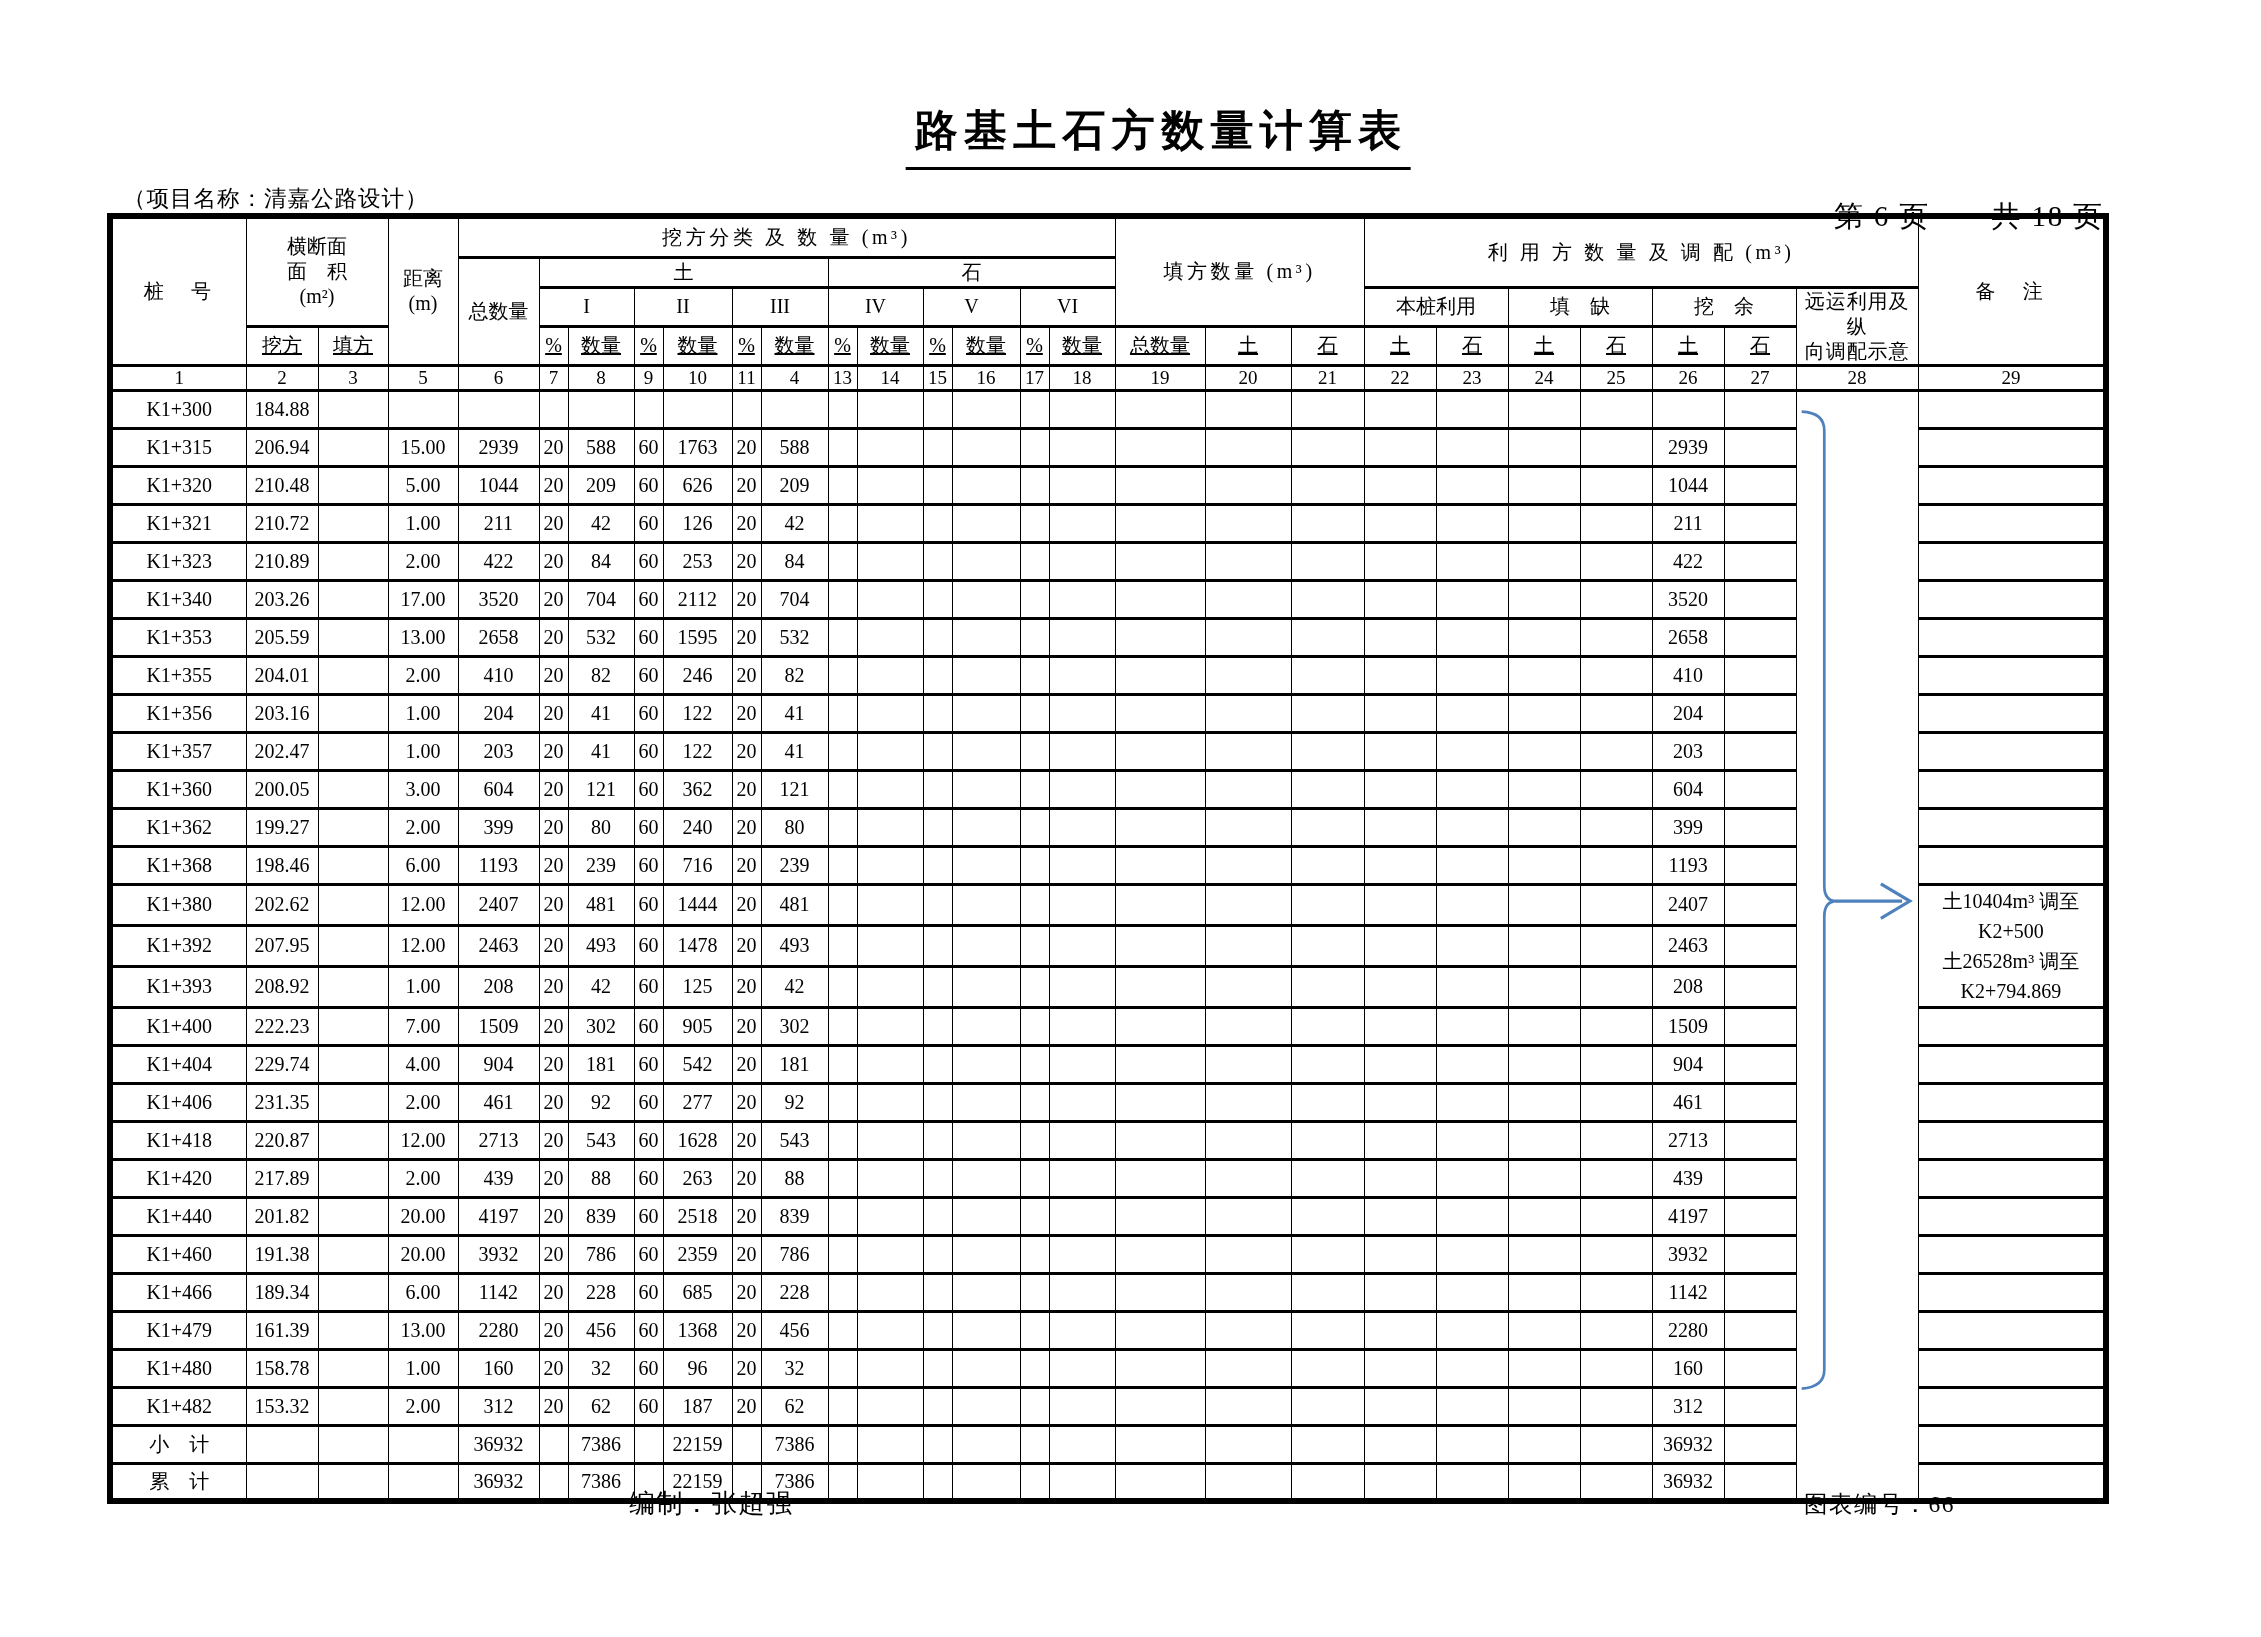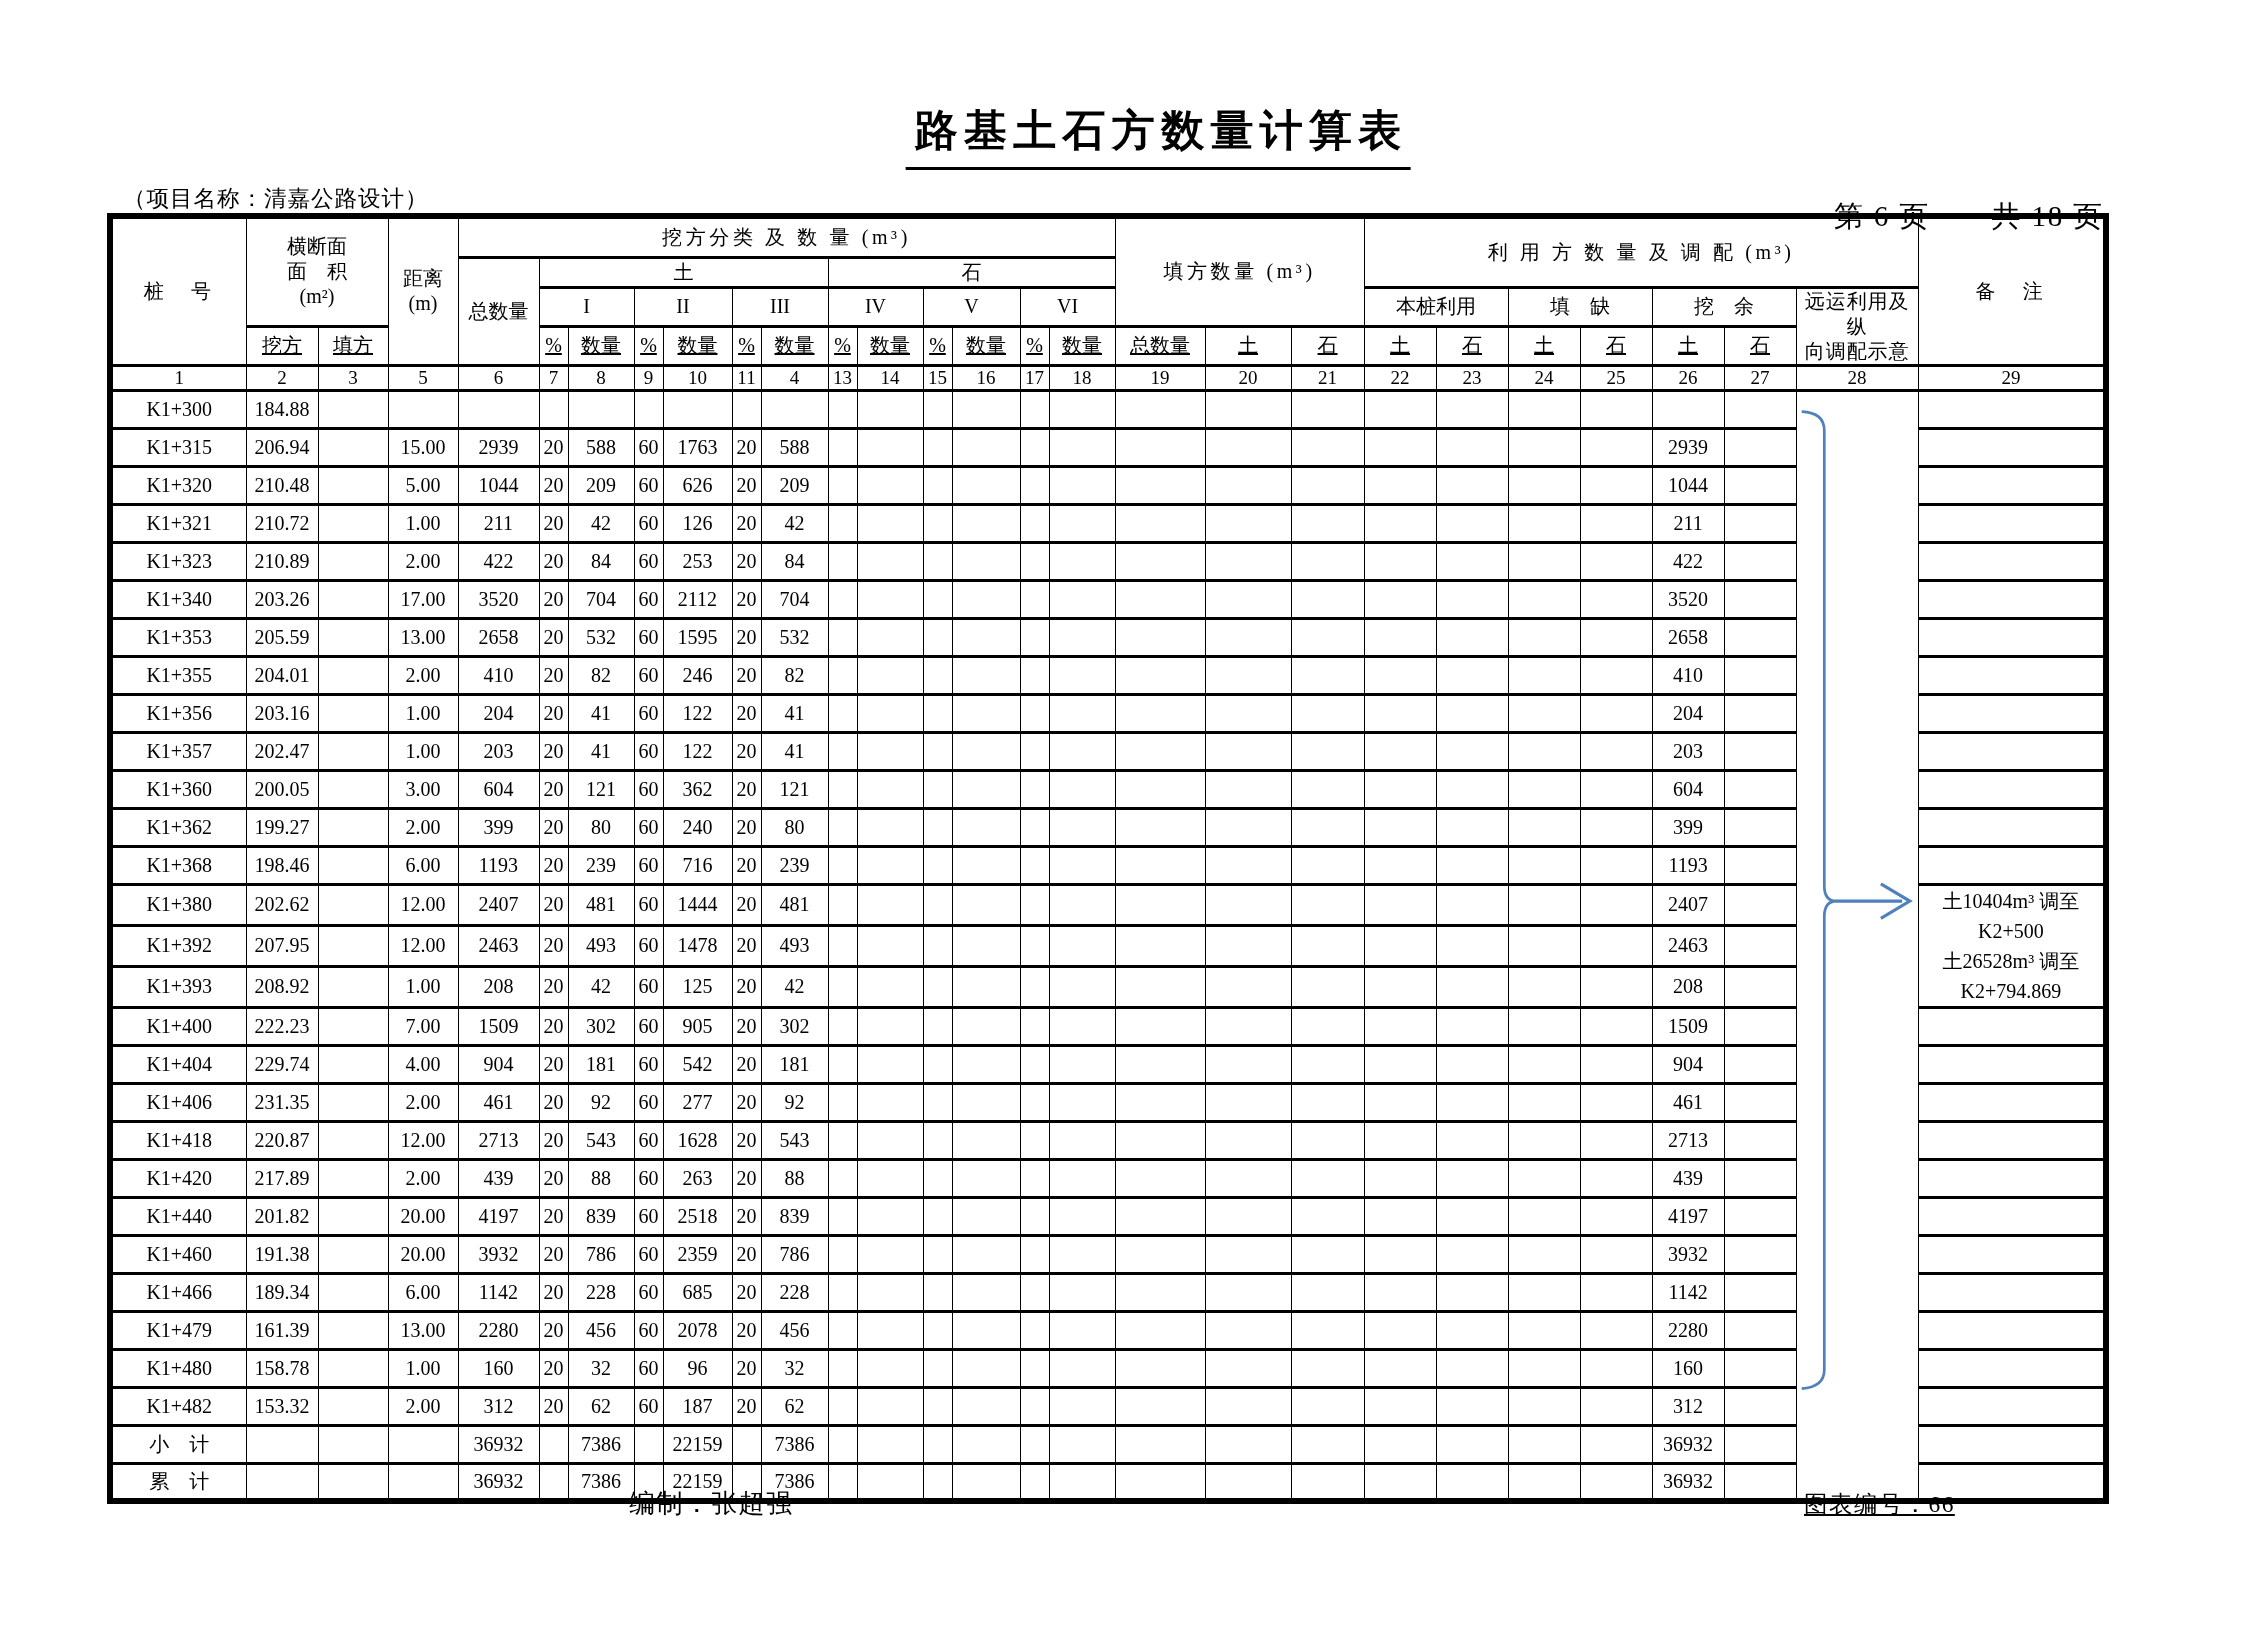--- a/index.html
+++ b/index.html
@@ -4,21 +4,21 @@
 <style>
   html,body{margin:0;padding:0;background:#fff;}
   #page{position:relative;width:2316px;height:1638px;background:#ffffff;
         font-family:"Liberation Serif","DejaVu Serif",serif;color:#000;overflow:hidden;}
   .title{position:absolute;top:102px;left:50%;transform:translateX(-50%);
          font-size:43px;font-weight:bold;letter-spacing:6.3px;white-space:nowrap;
          border-bottom:3.2px solid #000;padding:0 2.7px 7.2px 9px;}
   .project{position:absolute;left:123px;top:183px;font-size:22.6px;letter-spacing:0.9px;}
   .pageinfo{position:absolute;left:1834px;top:197px;font-size:29px;letter-spacing:1.8px;}
   .compiler{position:absolute;left:629px;top:1486px;font-size:26px;letter-spacing:1.4px;}
-  .chartno{position:absolute;left:1804px;top:1488px;font-size:23.5px;letter-spacing:1.4px;text-decoration:underline;}
+  .chartno{position:absolute;left:1804px;top:1488px;font-size:23.5px;letter-spacing:1.4px;}
 
   table.sheet{position:absolute;left:107px;top:213px;width:2002px;
         border-collapse:collapse;table-layout:fixed;border:6.3px solid #000;}
   table.sheet td{border-left:1.8px solid #000;border-right:1.8px solid #000;
         border-top:3.6px solid #000;border-bottom:3.6px solid #000;
         text-align:center;vertical-align:middle;font-size:20px;padding:0;overflow:hidden;}
   tr.hr1{height:41px;} tr.hr2{height:29px;} tr.hr3{height:29px;}
   tr.hr4{height:27px;text-decoration:underline;} tr.hrn{height:25px;} tr.data{height:38px;}
   td.group{font-size:21px;letter-spacing:3.6px;}
   td.small{font-size:18px;letter-spacing:0.9px;}
@@ -863,21 +863,21 @@
         </tr>
         <tr class="data">
           <td class="station">K1+479</td>
           <td>161.39</td>
           <td></td>
           <td>13.00</td>
           <td>2280</td>
           <td>20</td>
           <td>456</td>
           <td>60</td>
-          <td>2078</td>
+          <td>1368</td>
           <td>20</td>
           <td>456</td>
           <td></td>
           <td></td>
           <td></td>
           <td></td>
           <td></td>
           <td></td>
           <td></td>
           <td></td>

